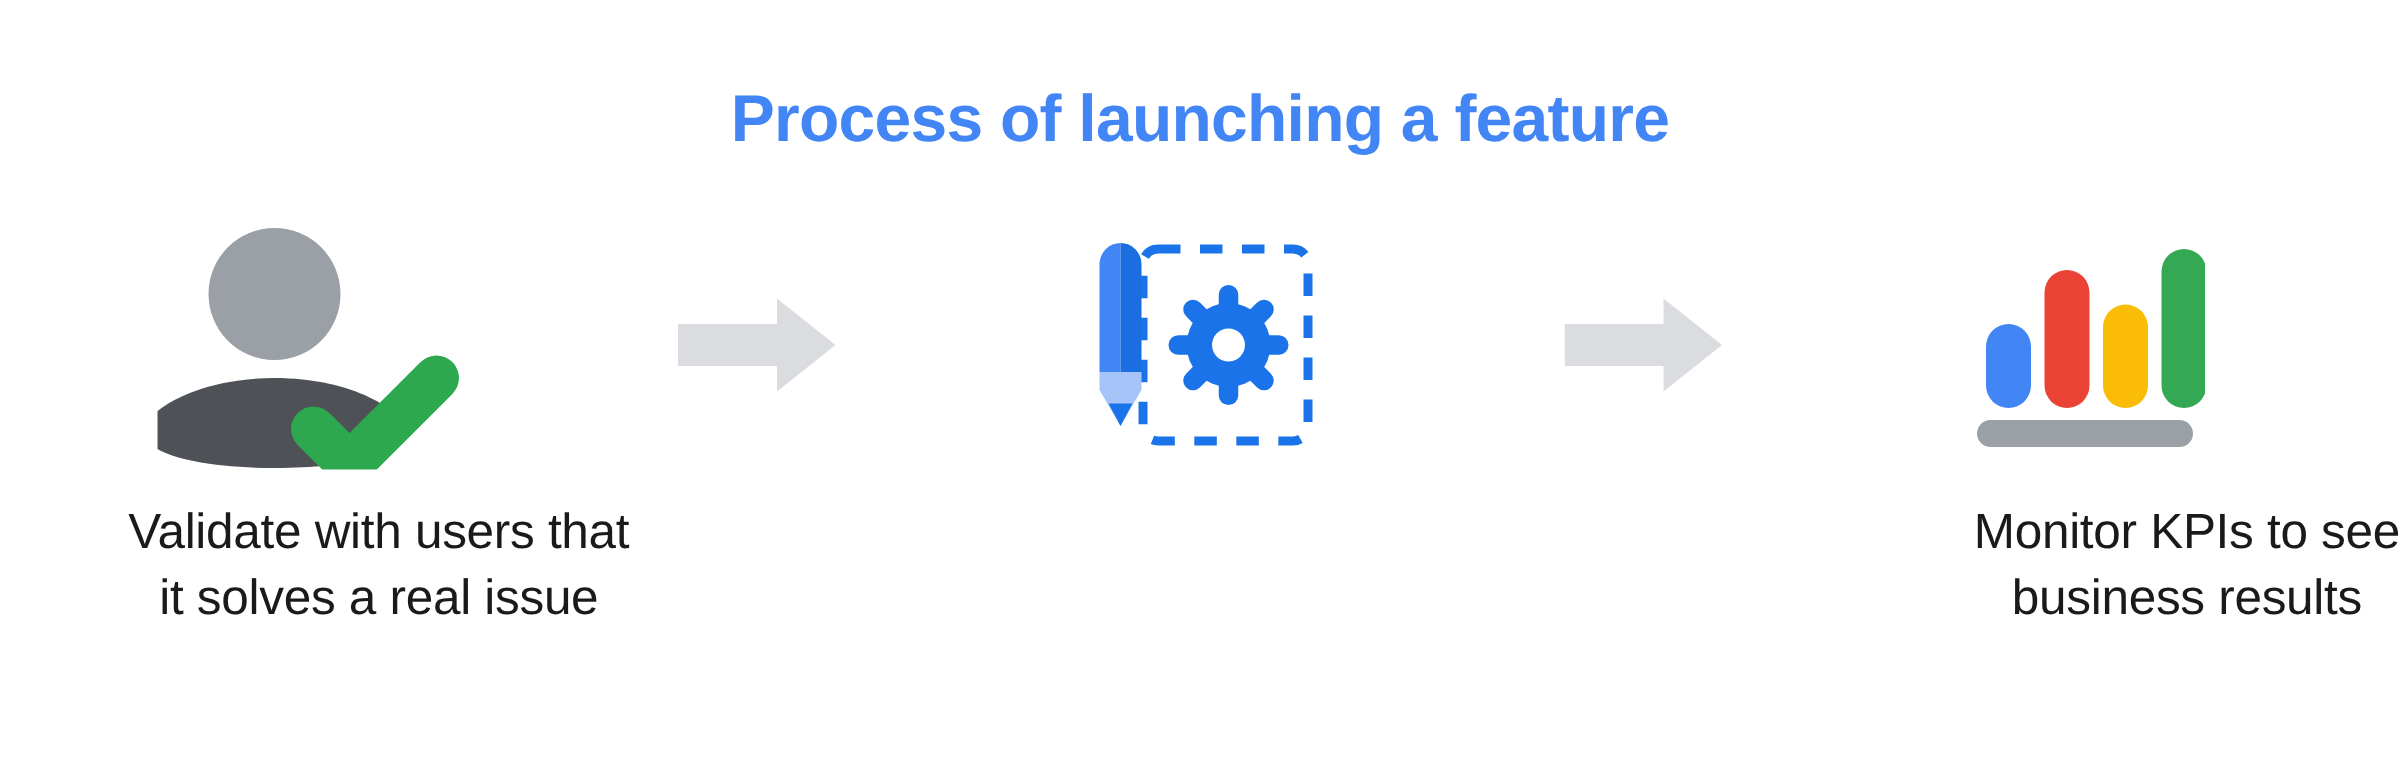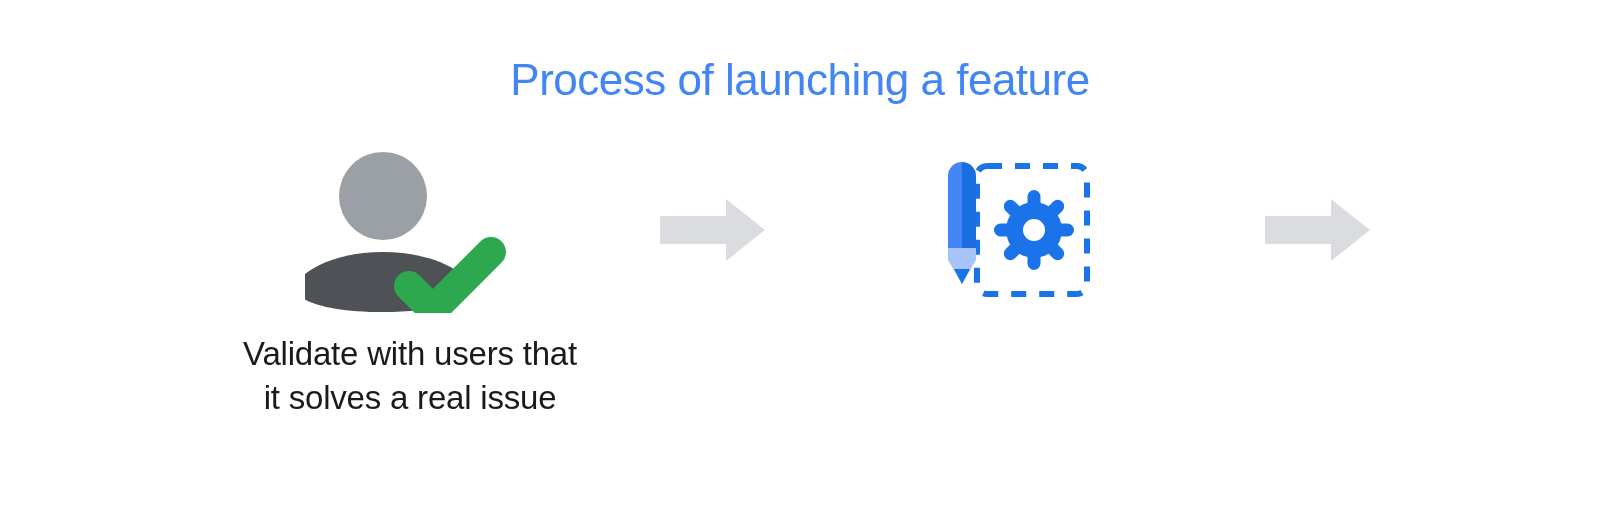--- a/index.html
+++ b/index.html
@@ -22,21 +22,21 @@
   }
 
   
   .title {
     position: absolute;
     left: 0;
     top: 56px;
     width: 1600px;
     text-align: center;
     font-size: 44px;
-    font-weight: normal;
+    font-weight: bold;
     letter-spacing: -0.5px;
     color: #4285f4;
     line-height: 1.1;
     white-space: nowrap;
   }
 
   
   .flow {
     position: absolute;
     left: 0;
@@ -45,21 +45,21 @@
     height: 320px;
     display: flex;
     flex-direction: row;
     align-items: flex-start;
     justify-content: center;
   }
   .step {
     width: 430px;
     display: flex;
     flex-direction: column;
-    align-items: center;
+    align-items: flex-end;
   }
   .icon-area {
     height: 180px;
     width: 100%;
     display: flex;
     align-items: center;
     justify-content: center;
   }
   .caption {
     margin-top: 12px;
@@ -157,15 +157,32 @@
     </div>
 
     <div class="connector">
       <span>
         <svg class="arrow-svg" width="105" height="62" viewBox="0 0 105 62">
           <path d="M0 17 L66 17 L66 0 L105 31 L66 62 L66 45 L0 45 Z" fill="#dadce0"></path>
         </svg>
       </span>
     </div>
 
+    <div class="step">
+      <div class="icon-area">
+        <span>
+          <svg class="icon-svg" width="160" height="145" viewBox="0 0 160 145">
+
+            <rect x="14" y="58" width="30" height="56" rx="15" fill="#4285f4"></rect>
+            <rect x="53" y="22" width="30" height="92" rx="15" fill="#ea4335"></rect>
+            <rect x="92" y="45" width="30" height="69" rx="15" fill="#fbbc05"></rect>
+            <rect x="131" y="8" width="30" height="106" rx="15" fill="#34a853"></rect>
+
+            <rect x="8" y="122" width="144" height="18" rx="9" fill="#9aa0a6"></rect>
+          </svg>
+        </span>
+      </div>
+      <div class="caption">Monitor KPIs to see
+business results</div>
+    </div>
 
   </div>
 </div>
 
 </body></html>

